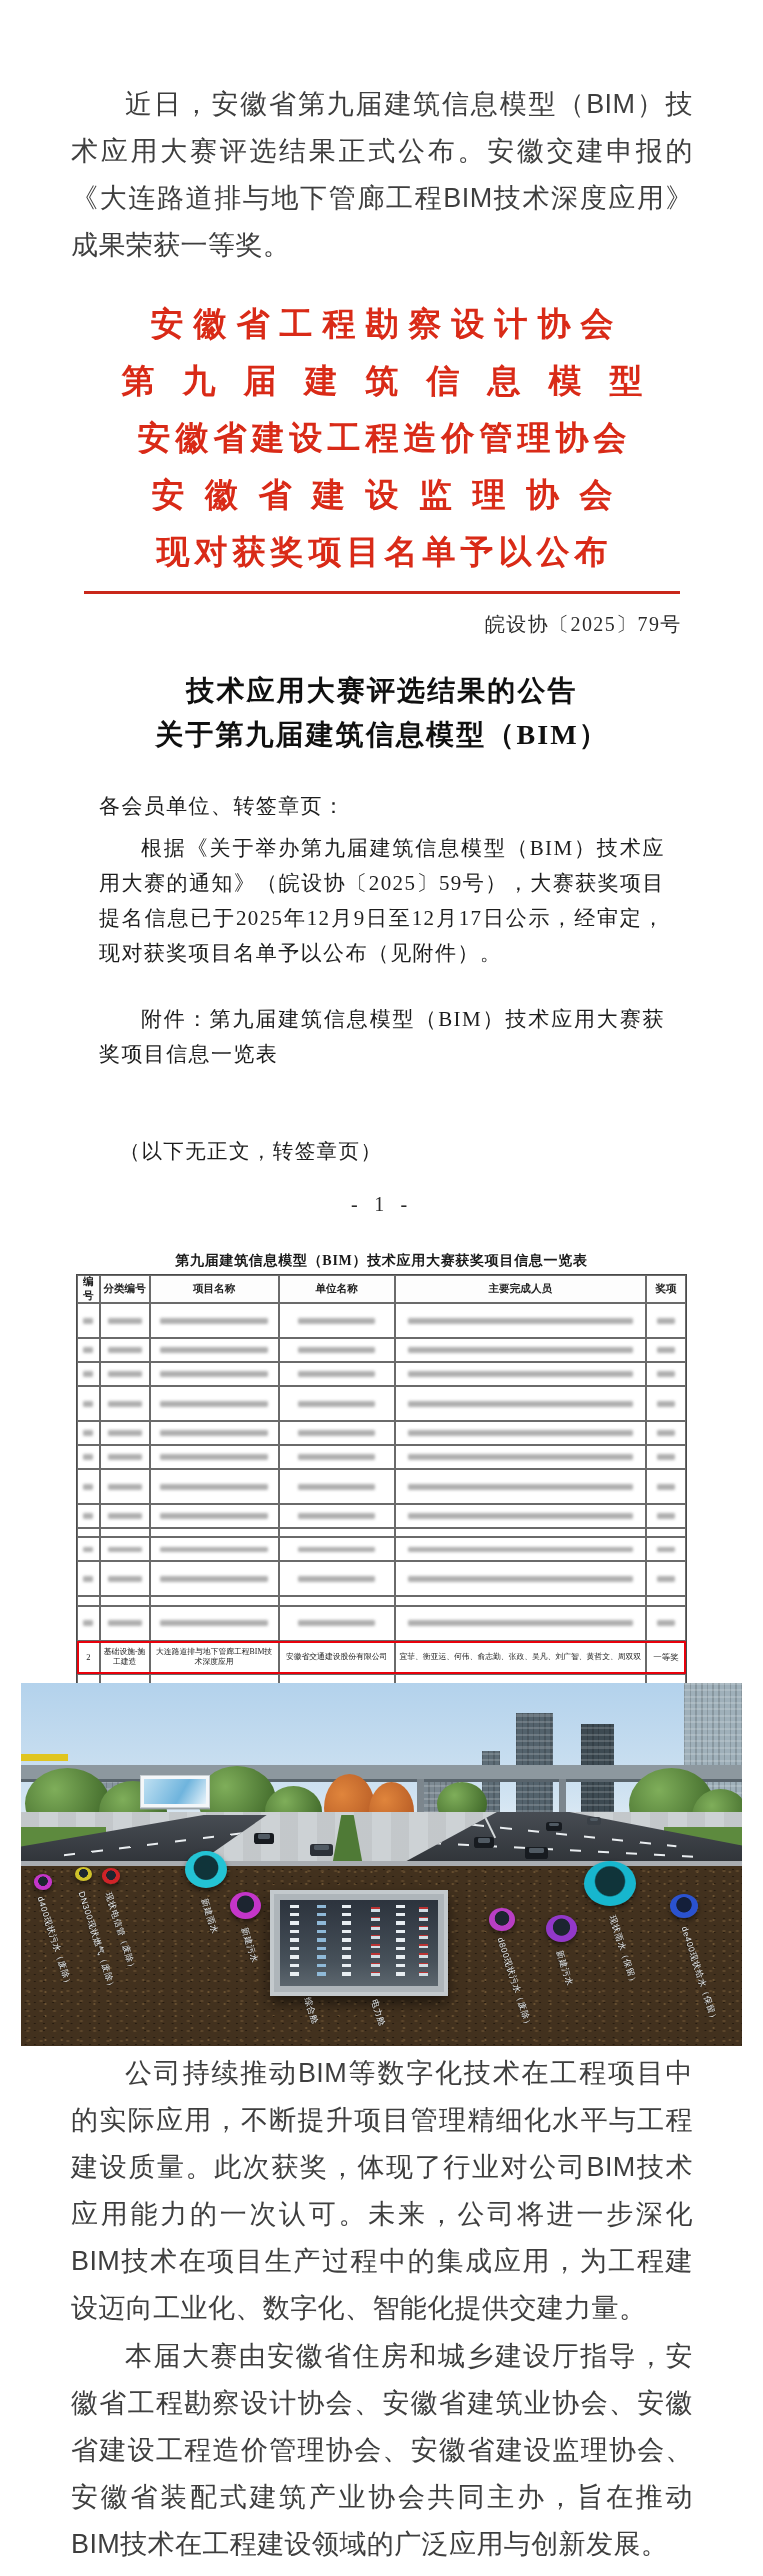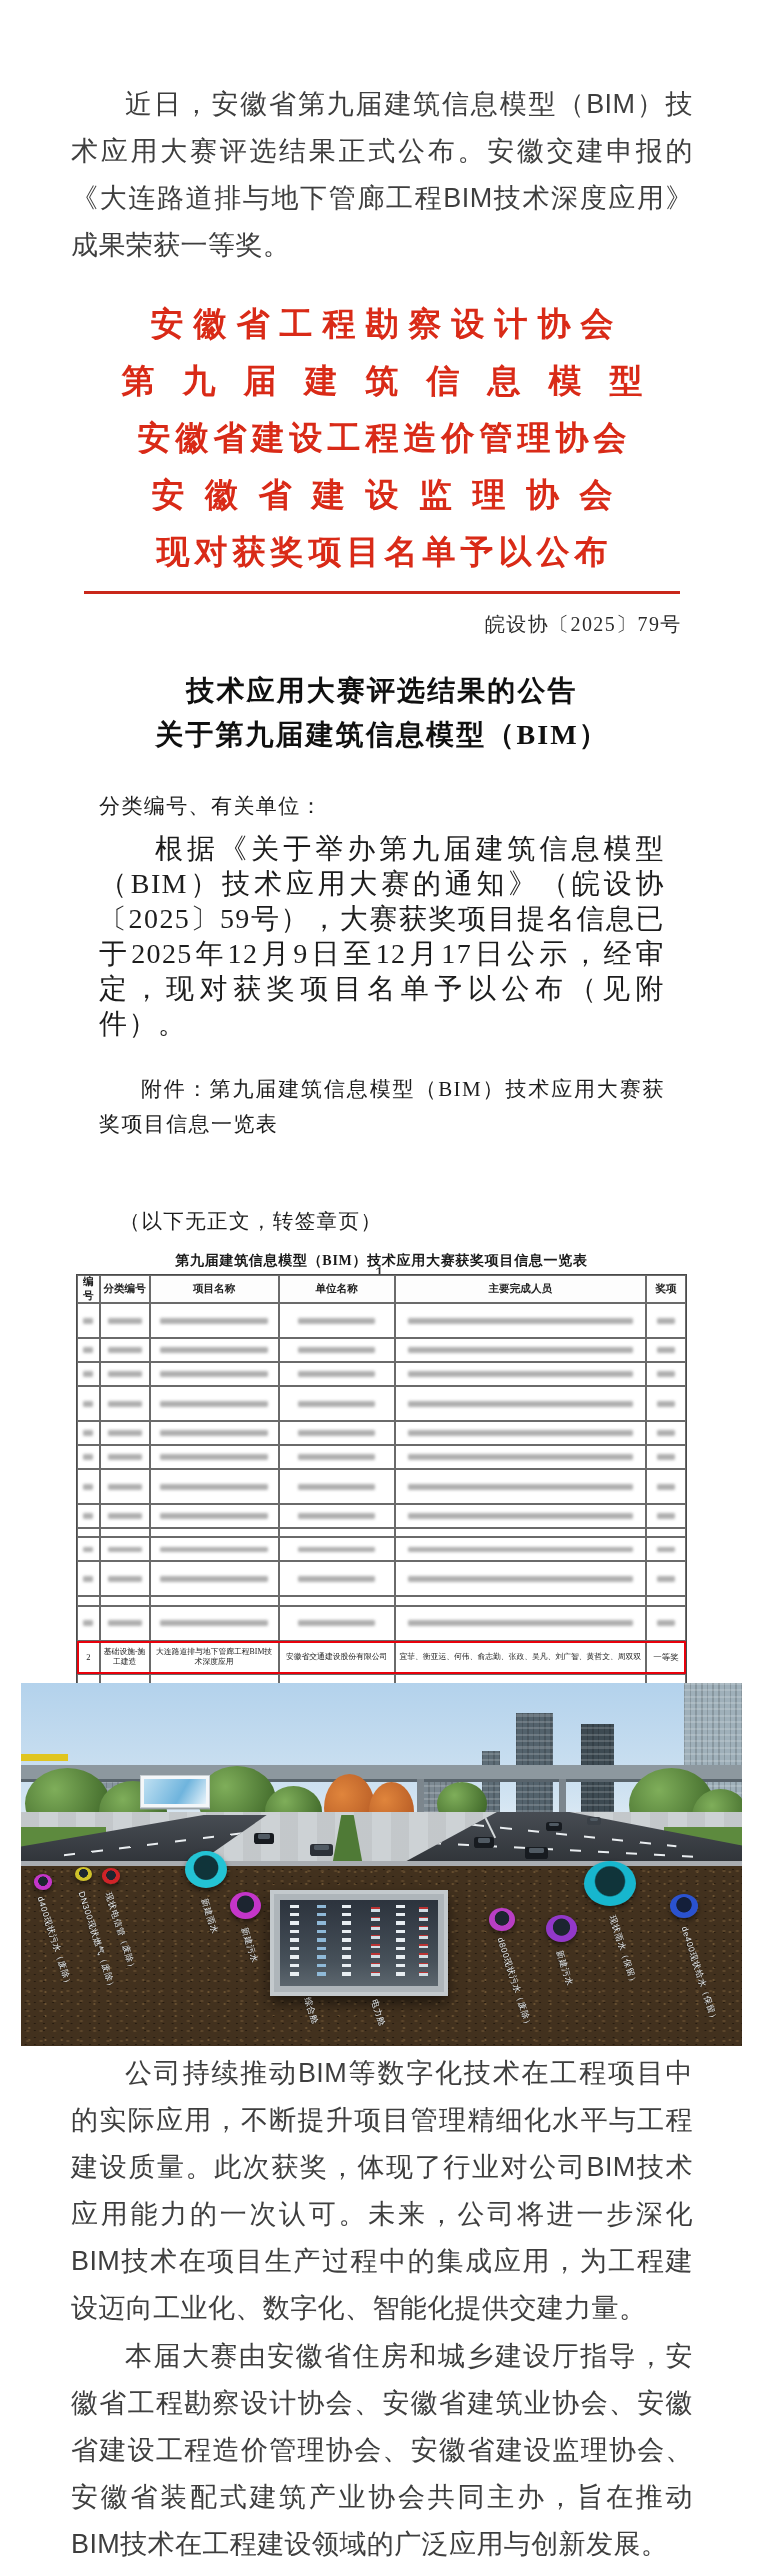--- a/index.html
+++ b/index.html
@@ -22,21 +22,21 @@
   .ls-a{letter-spacing:10px;padding-left:10px;}
   .ls-b{letter-spacing:28px;padding-left:28px;}
   .ls-c{letter-spacing:5px;padding-left:5px;}
   .ls-d{letter-spacing:20.5px;padding-left:20.5px;}
   .red-rule{height:2.8px;background:#c9271a;width:596px;margin:10px auto 0 auto;}
   .doc-no{margin-top:17px;padding-right:11.3px;text-align:right;font-size:20px;letter-spacing:1.4px;color:#2a2a2a;}
   .doc-title{margin-top:31px;text-align:center;font-weight:700;font-size:28px;line-height:44px;
              letter-spacing:2.1px;color:#101010;}
   .doc-text{padding:0 28px;}
   .doc-salute{margin-top:35px;font-size:21px;letter-spacing:1.4px;}
-  .doc-body{margin-top:11.3px;font-size:28px;line-height:35px;letter-spacing:1.4px;
+  .doc-body{margin-top:11.3px;font-size:21px;line-height:35px;letter-spacing:1.4px;
             text-indent:2em;text-align:justify;}
   .doc-attach{margin-top:31px;font-size:21px;line-height:35px;letter-spacing:1.4px;
               text-indent:2em;text-align:justify;}
   .doc-note{margin-top:65px;font-size:20.5px;letter-spacing:1.4px;text-indent:1em;}
   .doc-page{margin-top:28px;text-align:center;font-size:20px;letter-spacing:5.7px;color:#2a2a2a;}
 
   
   #tblwrap{position:absolute;left:76px;top:1252px;width:611px;
            font-family:"Liberation Serif","DejaVu Serif",serif;color:#222;}
   .tbl-title{text-align:center;font-size:14px;font-weight:700;letter-spacing:0.7px;color:#1a1a1a;}
@@ -112,21 +112,21 @@
   <span class="red-line ls-c">安徽省建设工程造价管理协会</span>
   <span class="red-line ls-d">安徽省建设监理协会</span>
   <span class="red-line ls-c">现对获奖项目名单予以公布</span>
   <div class="red-rule"></div>
   <div class="doc-no">皖设协〔2025〕79号</div>
   <div class="doc-title">
     <div>技术应用大赛评选结果的公告</div>
     <div>关于第九届建筑信息模型（BIM）</div>
   </div>
   <div class="doc-text">
-    <div class="doc-salute">分类编号、有关单位：</div>
+    <div class="doc-salute">各会员单位、转签章页：</div>
     <div class="doc-body">根据《关于举办第九届建筑信息模型（BIM）技术应用大赛的通知》（皖设协〔2025〕59号），大赛获奖项目提名信息已于2025年12月9日至12月17日公示，经审定，现对获奖项目名单予以公布（见附件）。</div>
     <div class="doc-attach">附件：第九届建筑信息模型（BIM）技术应用大赛获奖项目信息一览表</div>
     <div class="doc-note">（以下无正文，转签章页）</div>
     <div class="doc-page">- 1 -</div>
   </div>
 </div>
 
 <div id="tblwrap">
   <div class="tbl-title">第九届建筑信息模型（BIM）技术应用大赛获奖项目信息一览表</div>
   <div class="tbl">

